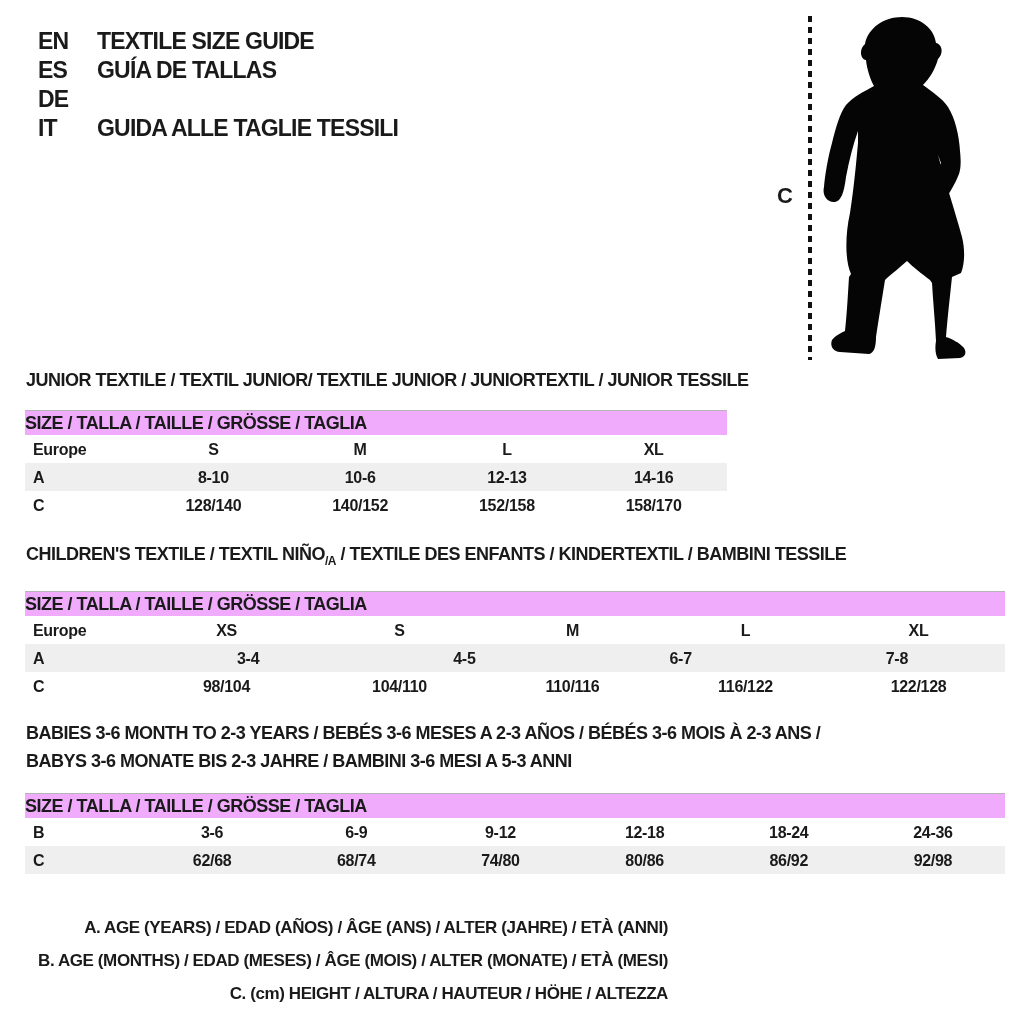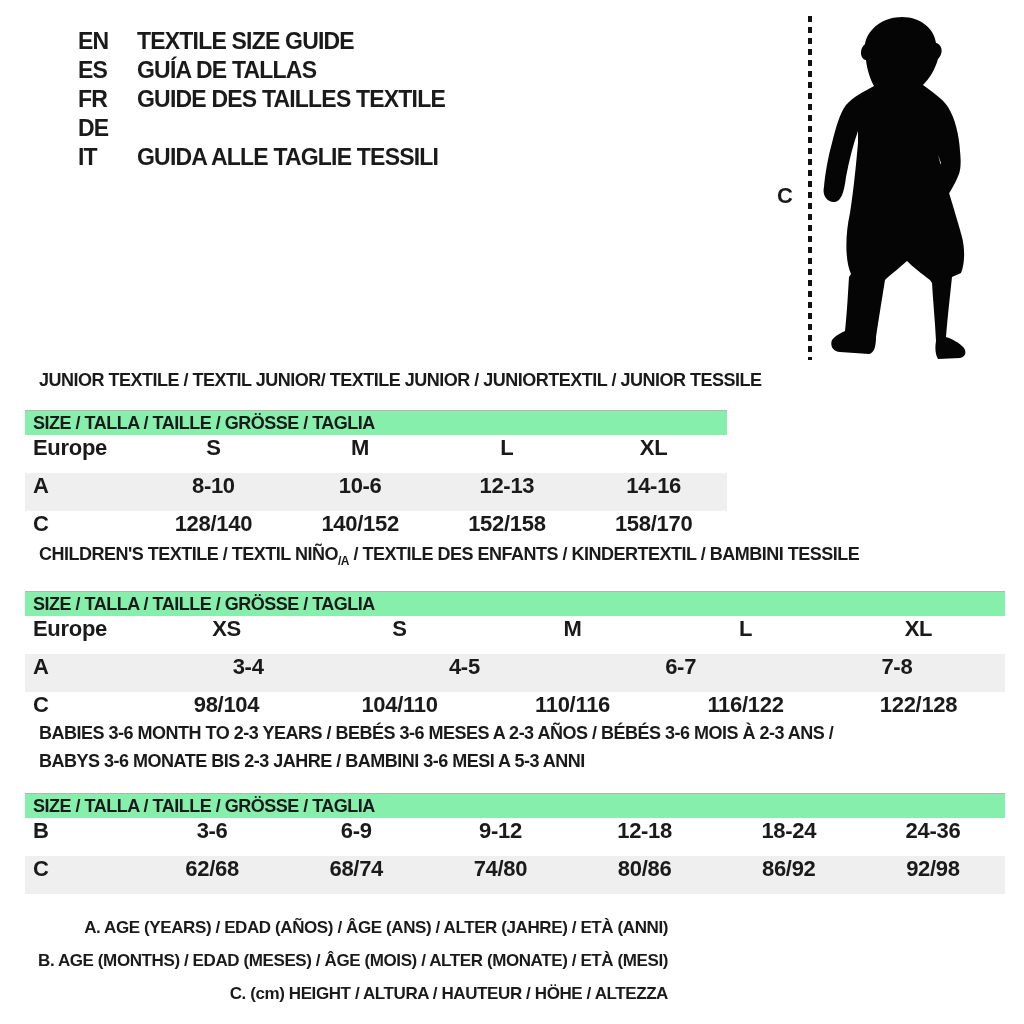--- a/index.html
+++ b/index.html
@@ -4,65 +4,61 @@
 <style>
   html,body { margin:0; padding:0; background:#ffffff; }
   .page {
     position:relative; width:1024px; height:1024px; background:#ffffff;
     font-family:"Liberation Sans", sans-serif; font-weight:700; color:#1a1a1a;
     overflow:hidden;
   }
   
   .langs { position:absolute; left:38px; top:27px; font-size:23px; line-height:29px; letter-spacing:-0.8px; }
   .lang-row { display:flex; }
-  .lang-code { width:59px;margin-left:40px; }
+  .lang-code { width:59px; }
   
   .fig-c-label { position:absolute; left:777px; top:183px; font-size:22px; letter-spacing:-0.5px; }
   .fig-dotted { position:absolute; left:806px; top:14px; }
   .fig-silhouette { position:absolute; left:818px; top:15px; }
   
-  .section-title { position:absolute; left:39px; font-size:18px; line-height:19px; letter-spacing:-0.5px; white-space:nowrap; }
+  .section-title { position:absolute; left:26px; font-size:18px; line-height:19px; letter-spacing:-0.5px; white-space:nowrap; }
   .title-junior { top:371px; }
   .title-children { top:545px; }
   .title-babies { top:719px; line-height:28px; white-space:normal; width:960px; }
   .title-babies span { display:block; white-space:nowrap; }
   .sub-small { font-size:12px; vertical-align:sub; }
   
   .stable { position:absolute; left:25px; }
   .t-junior { top:410px; width:702px; }
   .t-children { top:591px; width:980px; }
   .t-babies { top:793px; width:980px; }
   .thead {
-    height:25px; line-height:25px; background:#86efac; border-top:1px solid #b5b5b5;
-    padding-left:8px; font-size:18px; letter-spacing:-0.5px; box-sizing:border-box;
+    height:25px; line-height:25px; background:#f0abfc; border-top:1px solid #b5b5b5;
+    font-size:18px; letter-spacing:-0.5px; box-sizing:border-box;
   }
-  .trow { display:flex; height:38px; line-height:26px; font-size:22px; letter-spacing:-0.3px; }
+  .trow { display:flex; height:28px; line-height:26px; font-size:16px; letter-spacing:-0.3px;align-items:flex-end; }
   .trow.stripe { background:#efefef; }
   .tlabel { width:115px; padding-left:8px; box-sizing:border-box; }
   .tcell { flex:1; text-align:center; }
   
   .legend { position:absolute; left:38px; top:911px; font-size:17px; line-height:33px; letter-spacing:-0.4px;text-align:right; }
 </style>
 </head>
 <body>
 
 <div class="page">
 
   <div class="langs">
     <div class="lang-row">
       <span class="lang-code">EN</span>
       <span class="lang-label">TEXTILE SIZE GUIDE</span>
     </div>
     <div class="lang-row">
       <span class="lang-code">ES</span>
       <span class="lang-label">GUÍA DE TALLAS</span>
-    </div>
-    <div class="lang-row">
-      <span class="lang-code">FR</span>
-      <span class="lang-label">GUIDE DES TAILLES TEXTILE</span>
     </div>
     <div class="lang-row">
       <span class="lang-code">DE</span>
     </div>
     <div class="lang-row">
       <span class="lang-code">IT</span>
       <span class="lang-label">GUIDA ALLE TAGLIE TESSILI</span>
     </div>
   </div>
 

